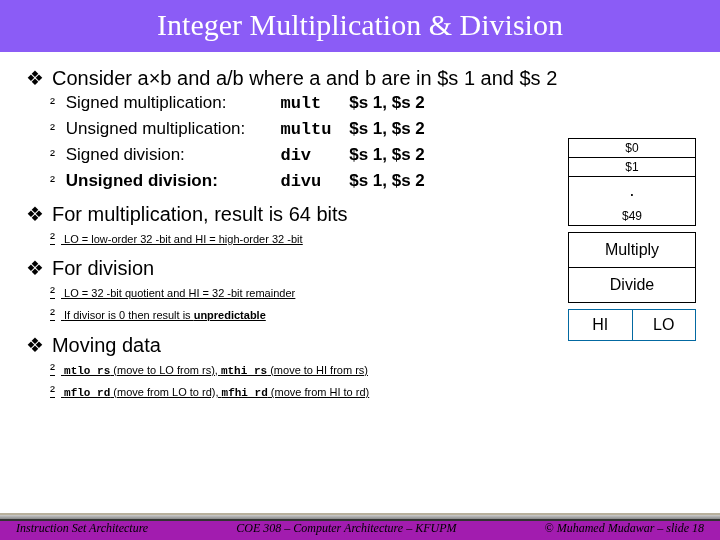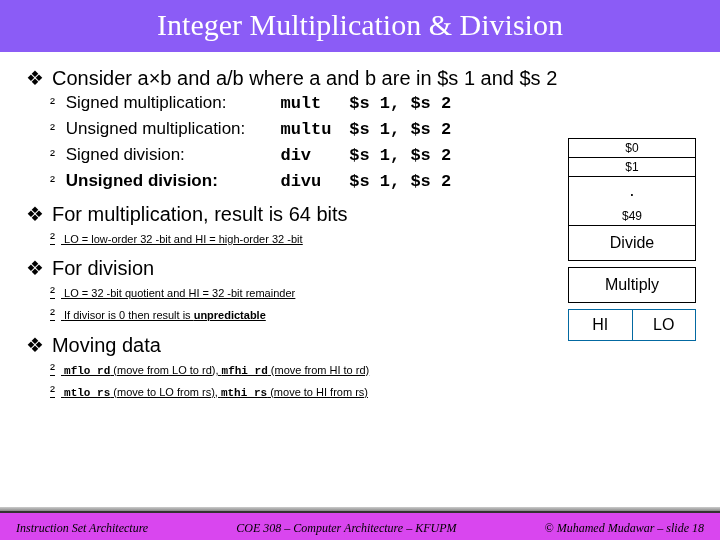--- a/index.html
+++ b/index.html
@@ -6,33 +6,33 @@
   body { width: 720px; height: 540px; font-family: Arial, sans-serif; background: #fff; position: relative; }
   .title-bar { background: #8b5cf6; color: #fff; text-align: center; padding: 8px 0 10px; font-family: "Comic Sans MS", cursive; font-size: 30px; }
   .content { padding: 6px 22px 0 26px; position: relative; }
   .bullet1 { font-size: 20px; color: #000; margin-top: 8px; }
   .bullet1::before { content: "\2756"; margin-right: 8px; }
   .bullet2 { font-size: 11px; color: #000; margin-left: 24px; margin-top: 2px; line-height: 1.35; text-decoration: underline; }
   .bullet2::before { content: "\00B2"; margin-right: 6px; font-size: 15px; }
   .instr-block { display: flex; gap: 20px; }
   .instr-left { flex: 0 0 auto; }
   .instr-mne { font-family: "Courier New", monospace; font-weight: bold; display: inline-block; width: 64px; }
-  .instr-arg { font-family: Liberation Mono, monospace; font-weight: bold; }
+  .instr-arg { font-family: Liberation Sans, sans-serif; font-weight: bold; }
   .instr-row { font-size: 17px; margin-left: 24px; margin-top: 2px; line-height: 1.35; }
   .instr-row::before { content: "\00B2"; margin-right: 6px; font-size: 15px; }
   .u { text-decoration: underline; }
   .mono { font-family: "Courier New", monospace; font-weight: bold; }
   .diagram { position: absolute; right: 24px; top: 86px; width: 128px; font-size: 12px; text-align: center; }
   .reg-box { border: 1px solid #000; padding: 2px 0; background: #fff; }
   .reg-dots { border-left: 1px solid #000; border-right: 1px solid #000; padding: 2px 0; height: 30px; display:flex; align-items:center; justify-content:center;}
   .big-box { border: 1px solid #000; padding: 8px 0; margin-top: 6px; font-size: 16px; }
   .hi-lo { display: flex; margin-top: 6px; }
   .hi-lo > div { flex: 1; border: 1px solid #0369a1; padding: 6px 0; font-size: 16px; }
   .hi-lo > div:last-child { border-left: none; }
-  .footer { position: absolute; bottom: 0; left: 0; right: 0; display: flex; justify-content: space-between; padding: 8px 16px 4px; font-style: italic; font-family: "Times New Roman", serif; font-size: 12px; border-top: 2px solid #333; background:#d946ef;}
+  .footer { position: absolute; bottom: 0; left: 0; right: 0; display: flex; justify-content: space-between; padding: 0 16px 4px; font-style: italic; font-family: "Times New Roman", serif; font-size: 12px; border-top: 2px solid #333; background:#a21caf;}
   .footer-left{color:#000;} .footer-mid{color:#000;} .footer-right{color:#000;}
   .footer::before { content:""; position:absolute; top:-6px; left:0; right:0; height:4px; background:linear-gradient(#ccc,#888);}
   .bar-strip{position:absolute; left:0; right:0; bottom:22px; height:5px; background:#b8b09c;}
 </style>
 </head>
 <body>
 
 <div class="title-bar">Integer Multiplication &amp; Division</div>
 
 <div class="content">
@@ -72,35 +72,35 @@
   <div class="bullet1">For division</div>
   <div class="bullet2">
     <span class="u">LO = 32 -bit quotient</span><span> and </span><span class="u">HI = 32 -bit remainder</span>
   </div>
   <div class="bullet2">
     <span>If divisor is 0 then result is </span><b>unpredictable</b>
   </div>
 
   <div class="bullet1">Moving data</div>
   <div class="bullet2">
-    <span class="mono">mflo rd</span><span> (move from LO to rd), </span><span class="mono">mfhi rd</span><span> (move from HI to rd)</span>
+    <span class="mono">mtlo rs</span><span> (move to LO from rs), </span><span class="mono">mthi rs</span><span> (move to HI from rs)</span>
   </div>
   <div class="bullet2">
-    <span class="mono">mtlo rs</span><span> (move to LO from rs), </span><span class="mono">mthi rs</span><span> (move to HI from rs)</span>
+    <span class="mono">mflo rd</span><span> (move from LO to rd), </span><span class="mono">mfhi rd</span><span> (move from HI to rd)</span>
   </div>
 
   <div class="diagram">
     <div class="reg-box">$0</div>
     <div class="reg-box" style="border-top:none">$1</div>
     <div class="reg-dots">
         <span style="font-weight:bold">.</span>
       </div>
     <div class="reg-box" style="border-top:none">$49</div>
+    <div class="big-box">Multiply</div>
     <div class="big-box" style="margin-top:0;border-top:none">Divide</div>
-    <div class="big-box">Multiply</div>
     <div class="hi-lo">
       <div>HI</div>
       <div>LO</div>
     </div>
   </div>
 
 </div>
 
 <div class="bar-strip"></div>
 <div class="footer">

